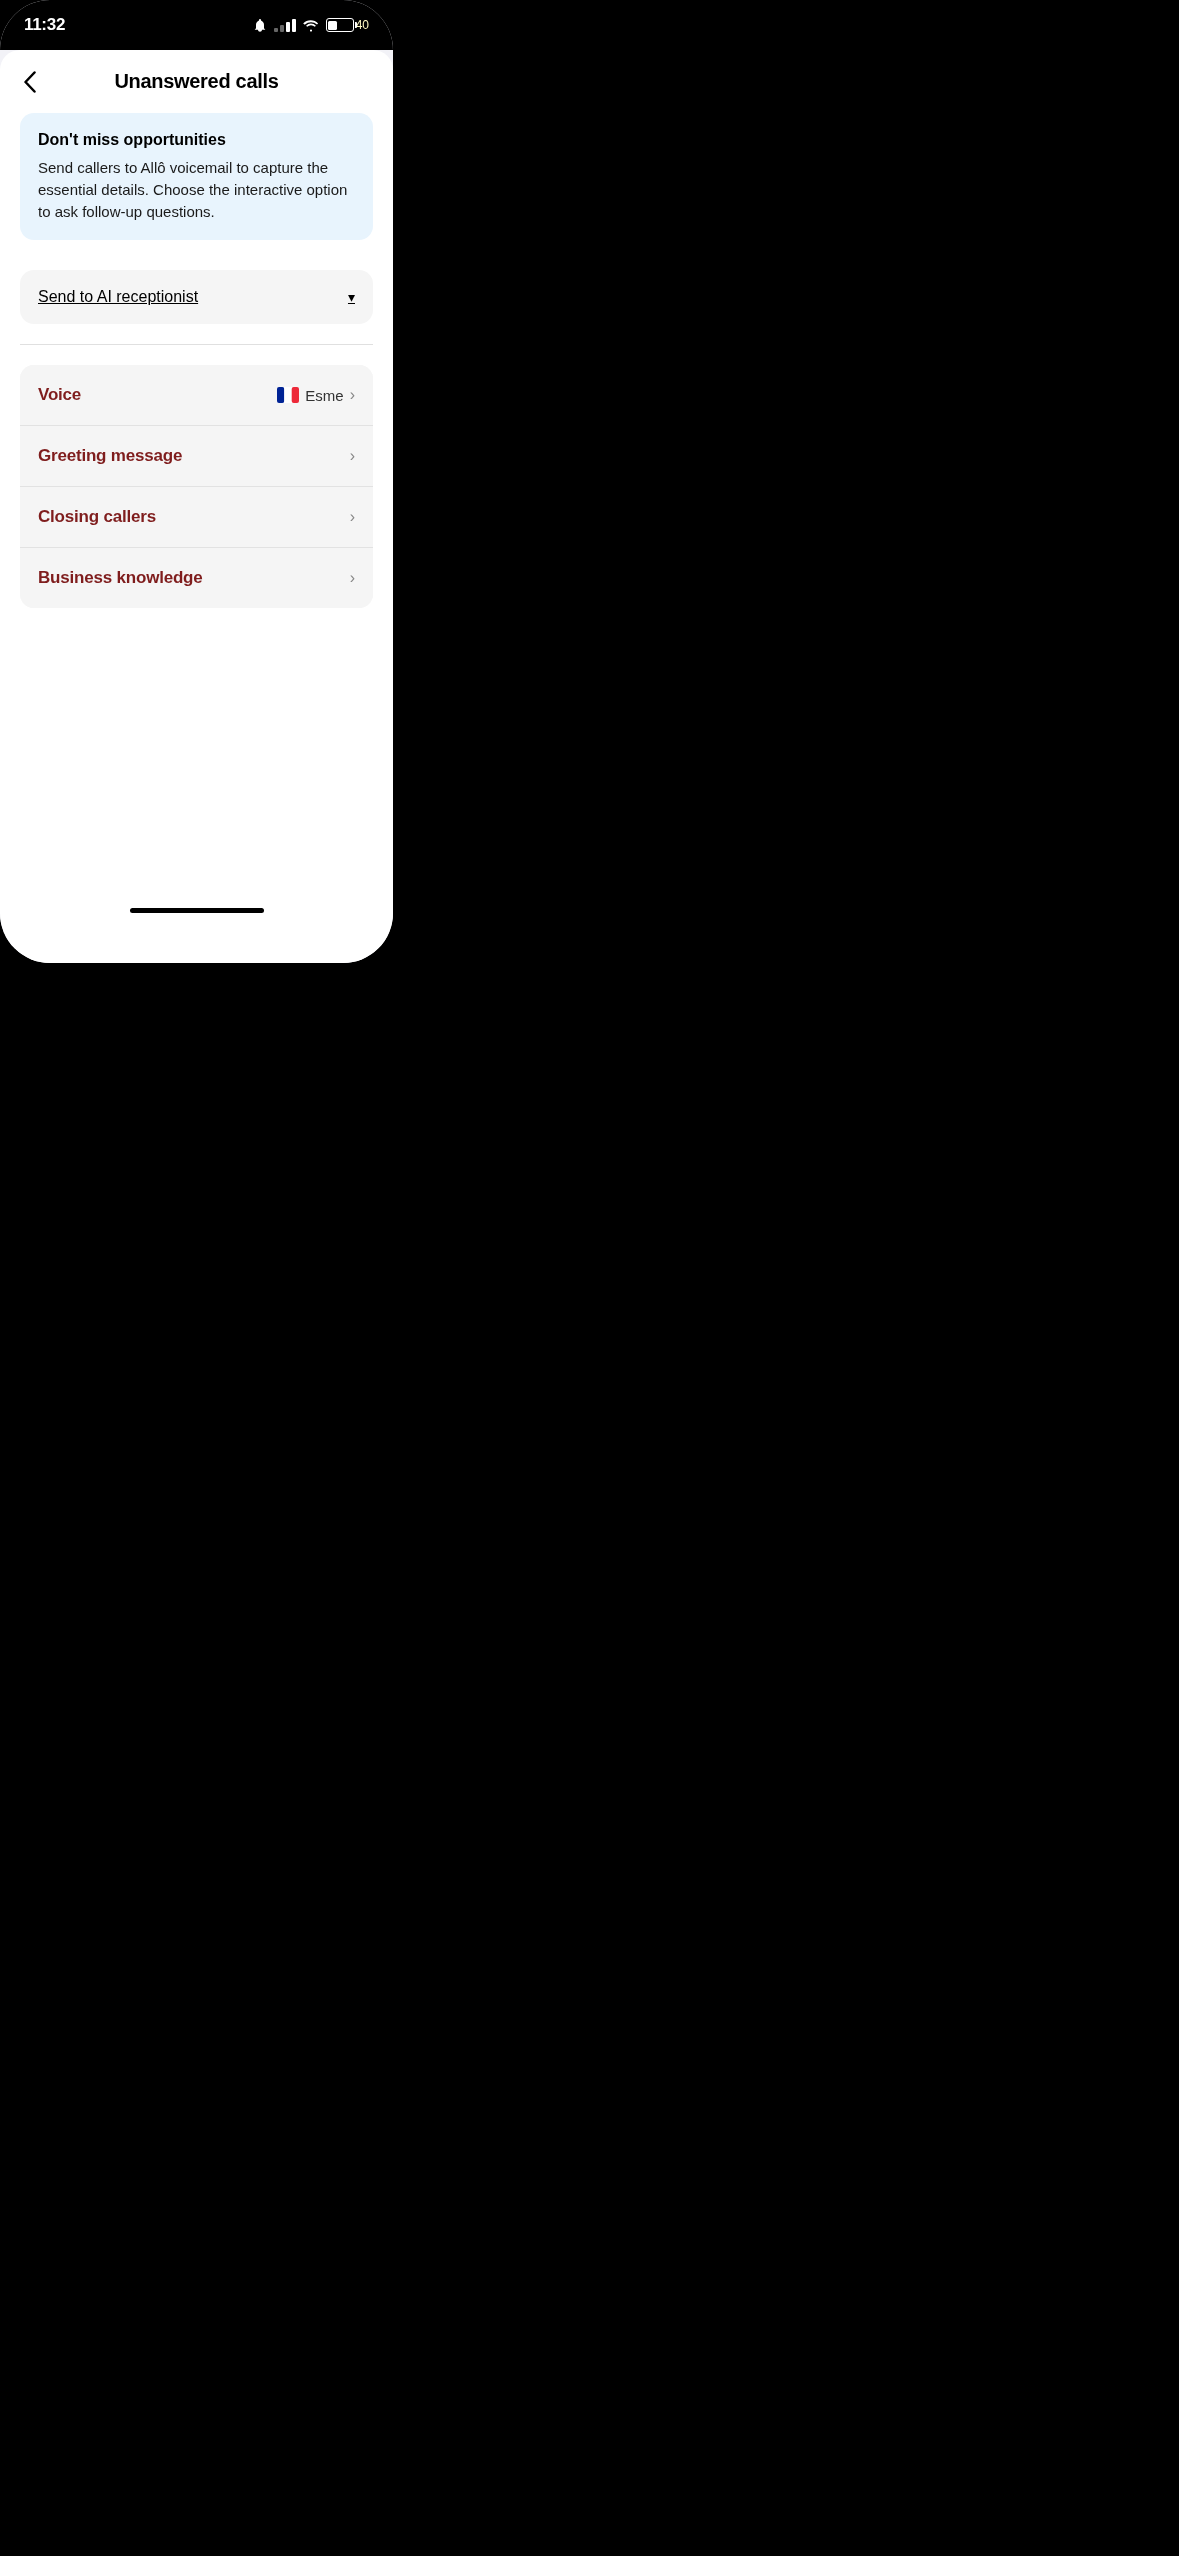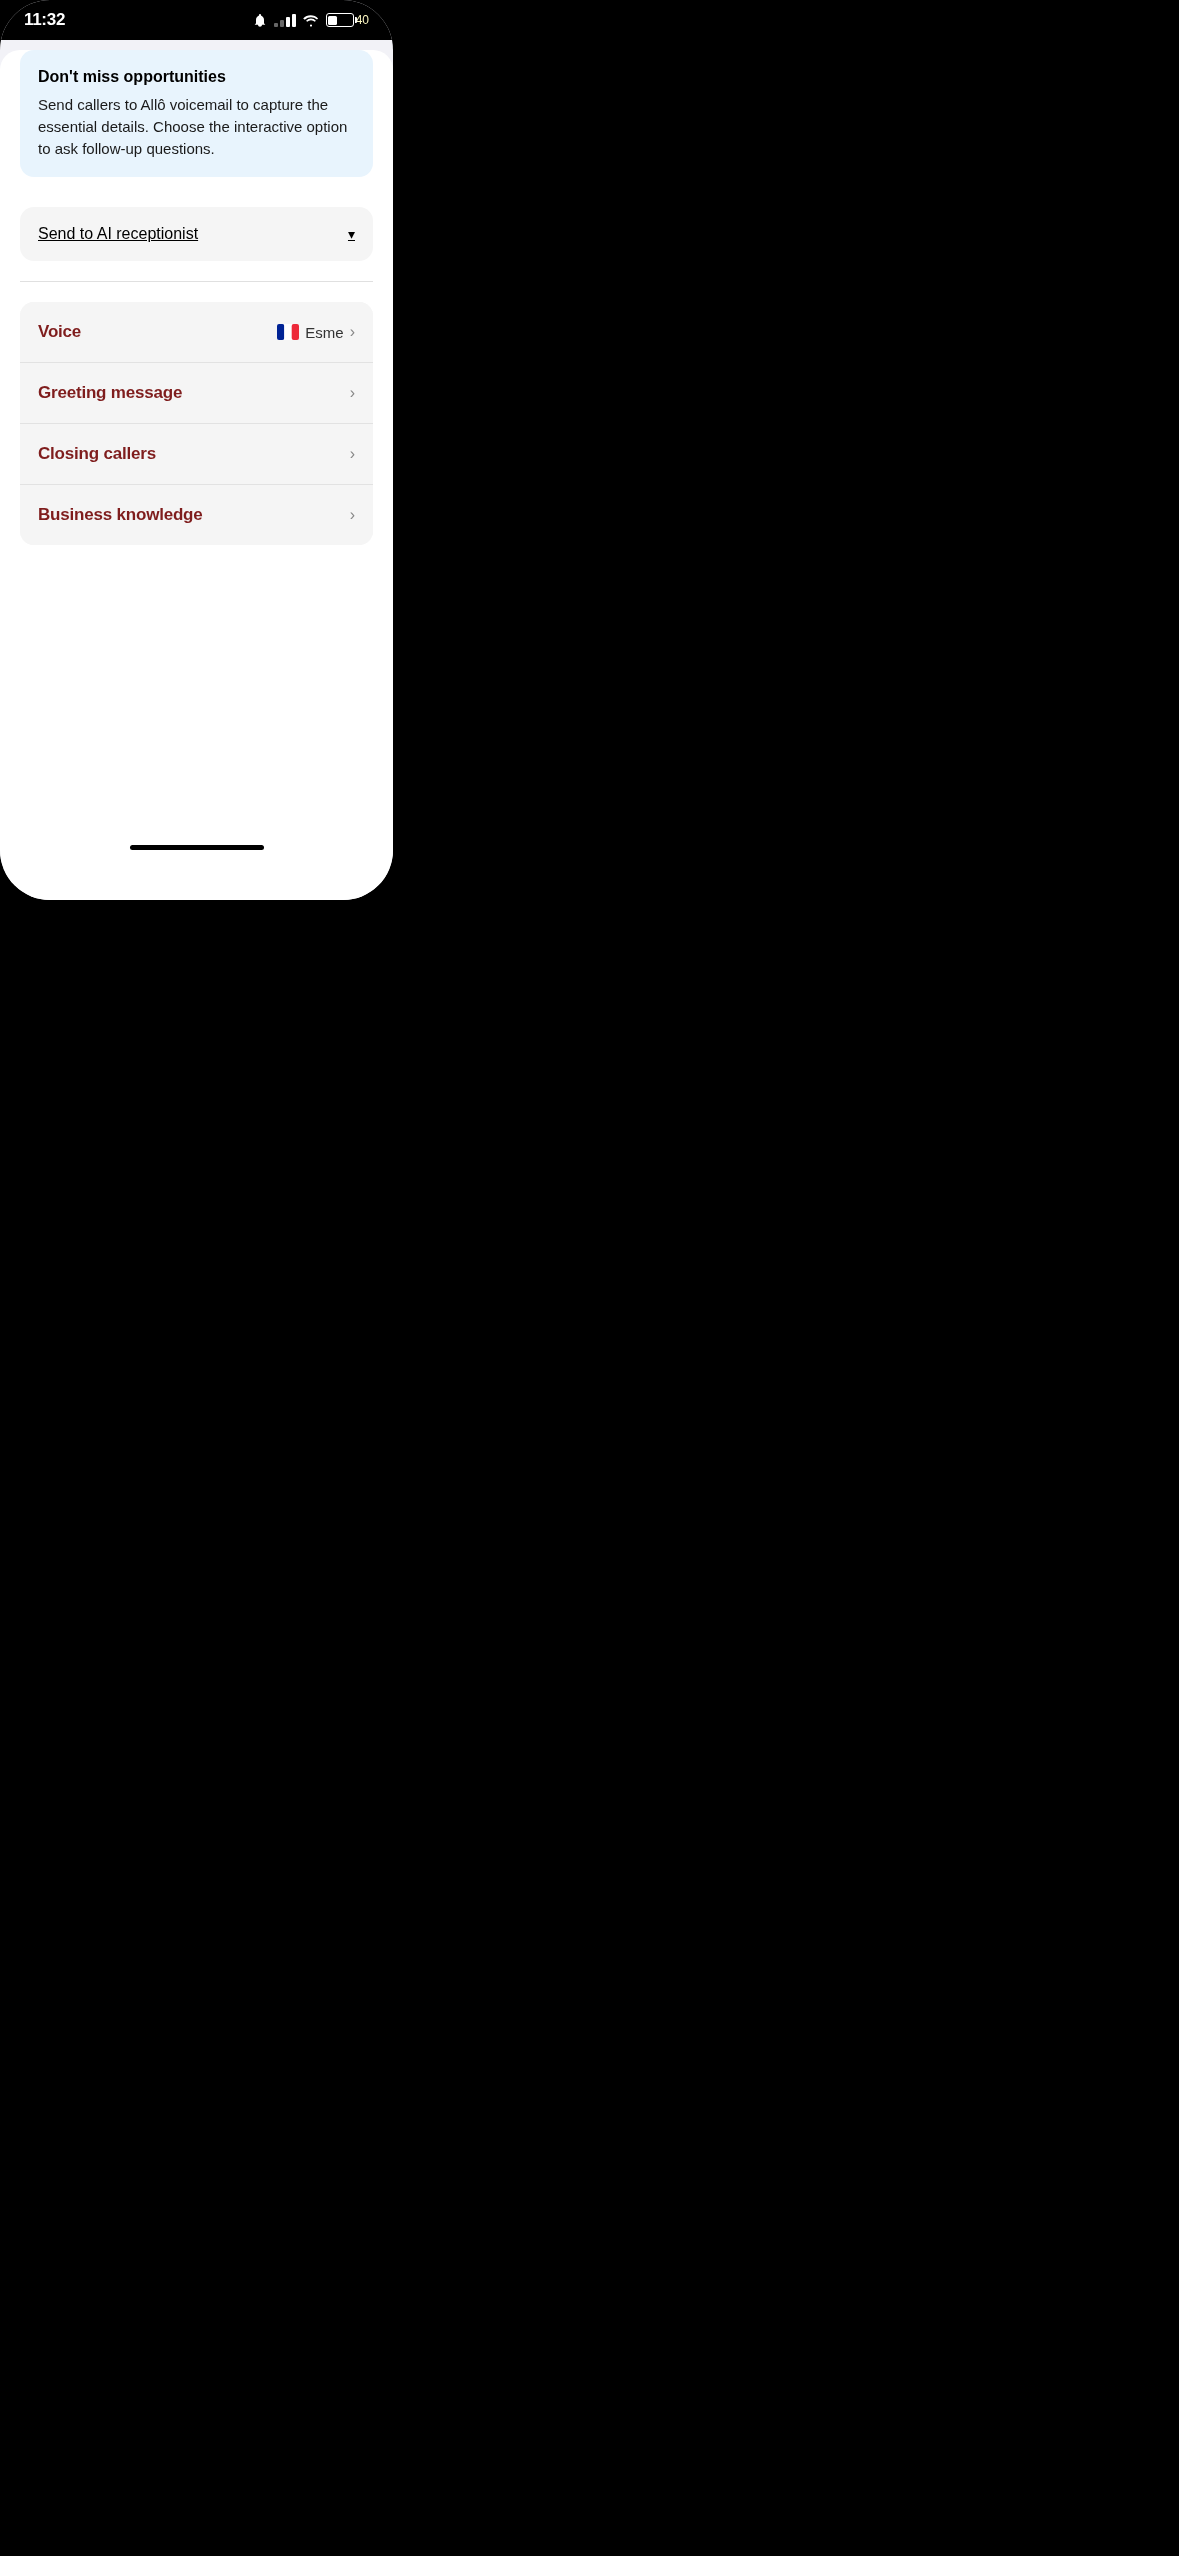--- a/index.html
+++ b/index.html
@@ -24,21 +24,21 @@
       min-height: 852px;
       background: #f2f2f7;
       position: relative;
       overflow: hidden;
       border-radius: 50px;
     }
 
     
     .status-bar {
       background: #000;
-      height: 40px;
+      height: 50px;
       display: flex;
       align-items: center;
       justify-content: space-between;
       padding: 0 24px;
       color: #fff;
     }
 
     .status-time {
       font-size: 17px;
       font-weight: 600;
@@ -290,20 +290,28 @@
           <div class="battery-fill"></div>
           <div class="battery-tip"></div>
         </div>
         <span class="battery-text">40</span>
       </div>
     </div>
   </div>
 
   <div class="content">
 
+    <div class="nav-bar">
+      <button class="back-button">
+        <svg width="12" height="22" viewBox="0 0 12 22" fill="none">
+          <path d="M10.5 1.5L1.5 11l9 9.5" stroke="#000" stroke-width="2.5" stroke-linecap="round" stroke-linejoin="round"></path>
+        </svg>
+      </button>
+      <span class="page-title">Unanswered calls</span>
+    </div>
 
     <div class="info-banner">
       <div class="info-banner-title">Don't miss opportunities</div>
       <div class="info-banner-text">Send callers to Allô voicemail to capture the essential details. Choose the interactive option to ask follow-up questions.</div>
     </div>
 
     <div class="dropdown-container">
       <button class="dropdown-button">
         <span class="dropdown-label">Send to AI receptionist</span>
         <span class="dropdown-chevron">▾</span>

